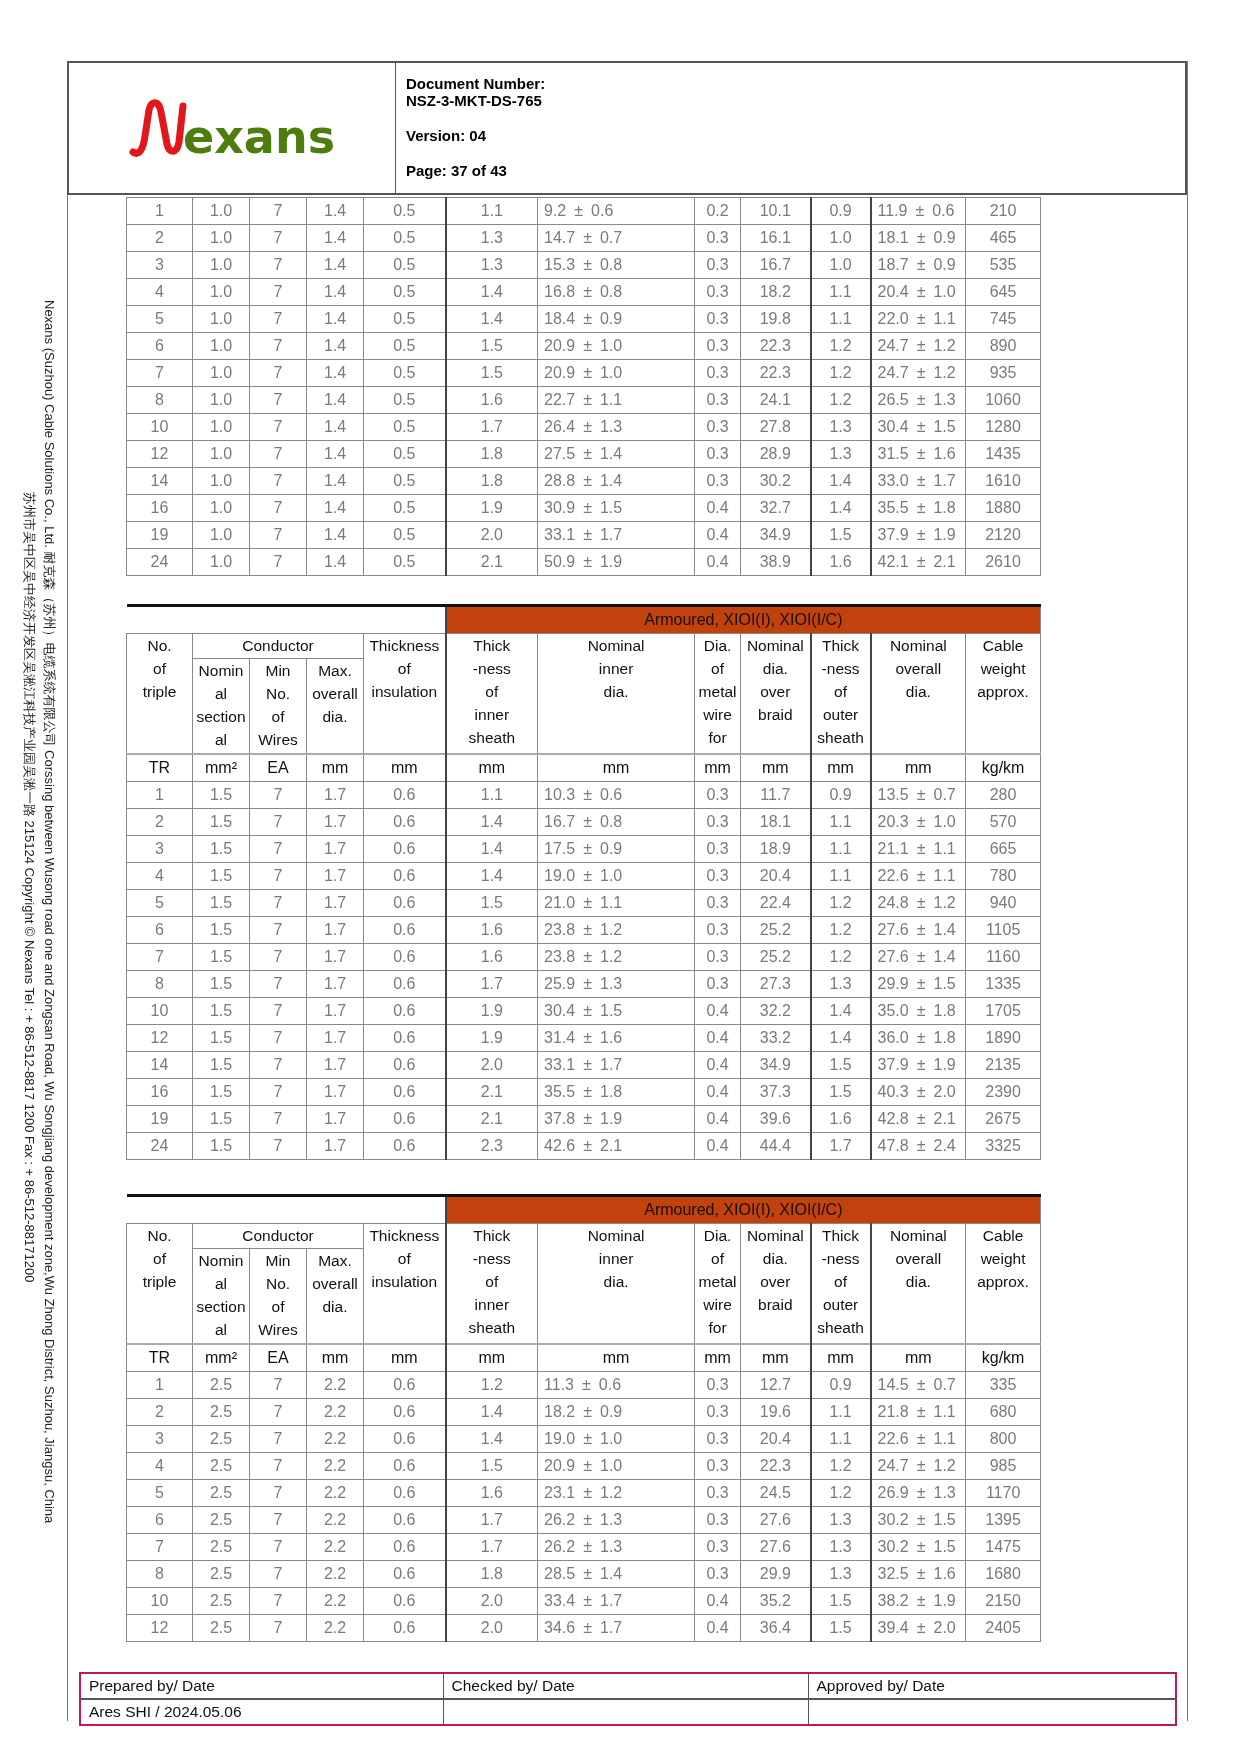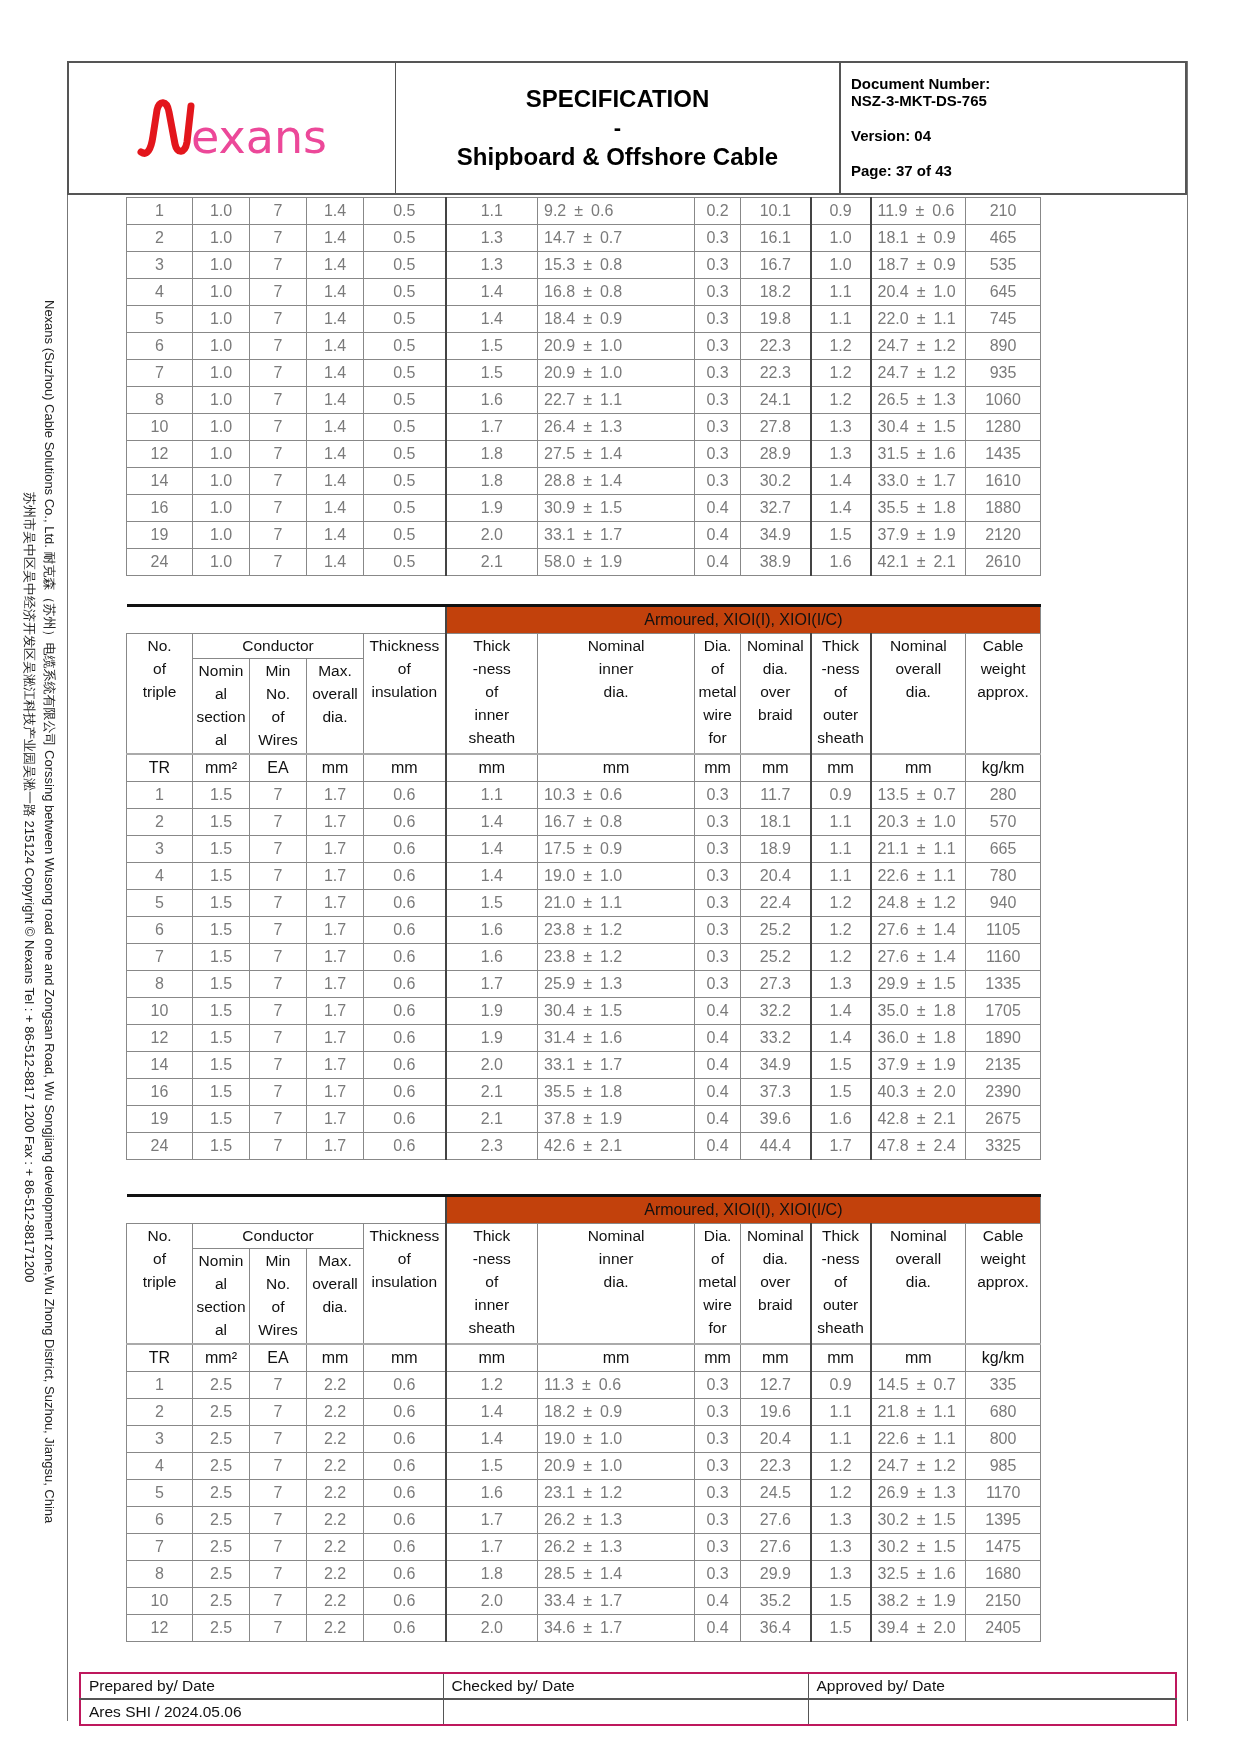--- a/index.html
+++ b/index.html
@@ -11,21 +11,21 @@
             border:2px solid #555; box-sizing:border-box; display:flex; }
   .hdr-logo { width:326px; border-right:1px solid #555; display:flex; align-items:center; justify-content:center; }
   .hdr-title { flex:1; border-right:2px solid #555; display:flex; flex-direction:column;
                align-items:center; justify-content:center; font-weight:bold; }
   .hdr-title .t1 { font-size:24px; line-height:30px; }
   .hdr-title .t2 { font-size:22px; line-height:28px; }
   .hdr-title .t3 { font-size:24px; line-height:30px; }
   .hdr-meta { width:344px; padding:12px 0 0 10px; box-sizing:border-box; font-weight:bold; font-size:15px; line-height:17px; }
   .hdr-meta .gap { height:18px; }
   .logo-wrap { display:flex; align-items:flex-end; }
-  .logo-text { font-size:46px; color:#ec4899; letter-spacing:0px; line-height:46px; margin-left:-4px; font-family:"DejaVu Sans", sans-serif; }
+  .logo-text { font-size:46px; color:#4d7c0f; letter-spacing:0px; line-height:46px; margin-left:-4px; font-family:"DejaVu Sans", sans-serif;font-weight:bold; }
 
   .side-text { position:absolute; white-space:nowrap; font-size:13px; color:#222;
                transform-origin:left top; transform:rotate(90deg); }
   .side-1 { left:58px; top:300px; }
   .side-2 { left:38px; top:492px; }
 
   table.spec { position:absolute; left:126px; width:914px; border-collapse:collapse; table-layout:fixed;
                font-family:"Liberation Sans", sans-serif; }
   table.spec td { border:1px solid #888; text-align:center; font-size:16px; color:#7a7a7a;
                   height:26px; padding:0; white-space:nowrap; overflow:hidden; }
@@ -49,25 +49,20 @@
 <div class="page-frame"></div>
 
 <div class="header">
   <div class="hdr-logo">
     <div class="logo-wrap">
       <svg width="58" height="64" viewBox="0 0 58 64">
         <path d="M4 56 C 10 60, 14 54, 16 40 L 20 14 C 22 4, 30 4, 32 16 L 38 48 C 40 58, 48 58, 50 46 L 54 10" fill="none" stroke="#e3161c" stroke-width="7" stroke-linecap="round"></path>
       </svg>
       <span class="logo-text">exans</span>
     </div>
-  </div>
-  <div class="hdr-title">
-    <div class="t1">SPECIFICATION</div>
-    <div class="t2">-</div>
-    <div class="t3">Shipboard &amp; Offshore Cable</div>
   </div>
   <div class="hdr-meta">
     <div>Document Number:</div>
     <div>NSZ-3-MKT-DS-765</div>
     <div class="gap"></div>
     <div>Version: 04</div>
     <div class="gap"></div>
     <div>Page: 37 of 43</div>
   </div>
 </div>
@@ -273,21 +268,21 @@
         <td class="pm strong-l"><span>37.9</span><span style="margin: 0px 8px;">±</span><span>1.9</span></td>
         <td>2120</td>
       </tr>
       <tr>
         <td>24</td>
         <td>1.0</td>
         <td>7</td>
         <td>1.4</td>
         <td>0.5</td>
         <td class="strong-l">2.1</td>
-        <td class="pm"><span>58.0</span><span style="margin: 0px 8px;">±</span><span>1.9</span></td>
+        <td class="pm"><span>50.9</span><span style="margin: 0px 8px;">±</span><span>1.9</span></td>
         <td>0.4</td>
         <td>38.9</td>
         <td class="strong-l">1.6</td>
         <td class="pm strong-l"><span>42.1</span><span style="margin: 0px 8px;">±</span><span>2.1</span></td>
         <td>2610</td>
       </tr>
     </tbody>
 </table>
 
 <table class="spec" id="tbl1" style="top:604px;">

